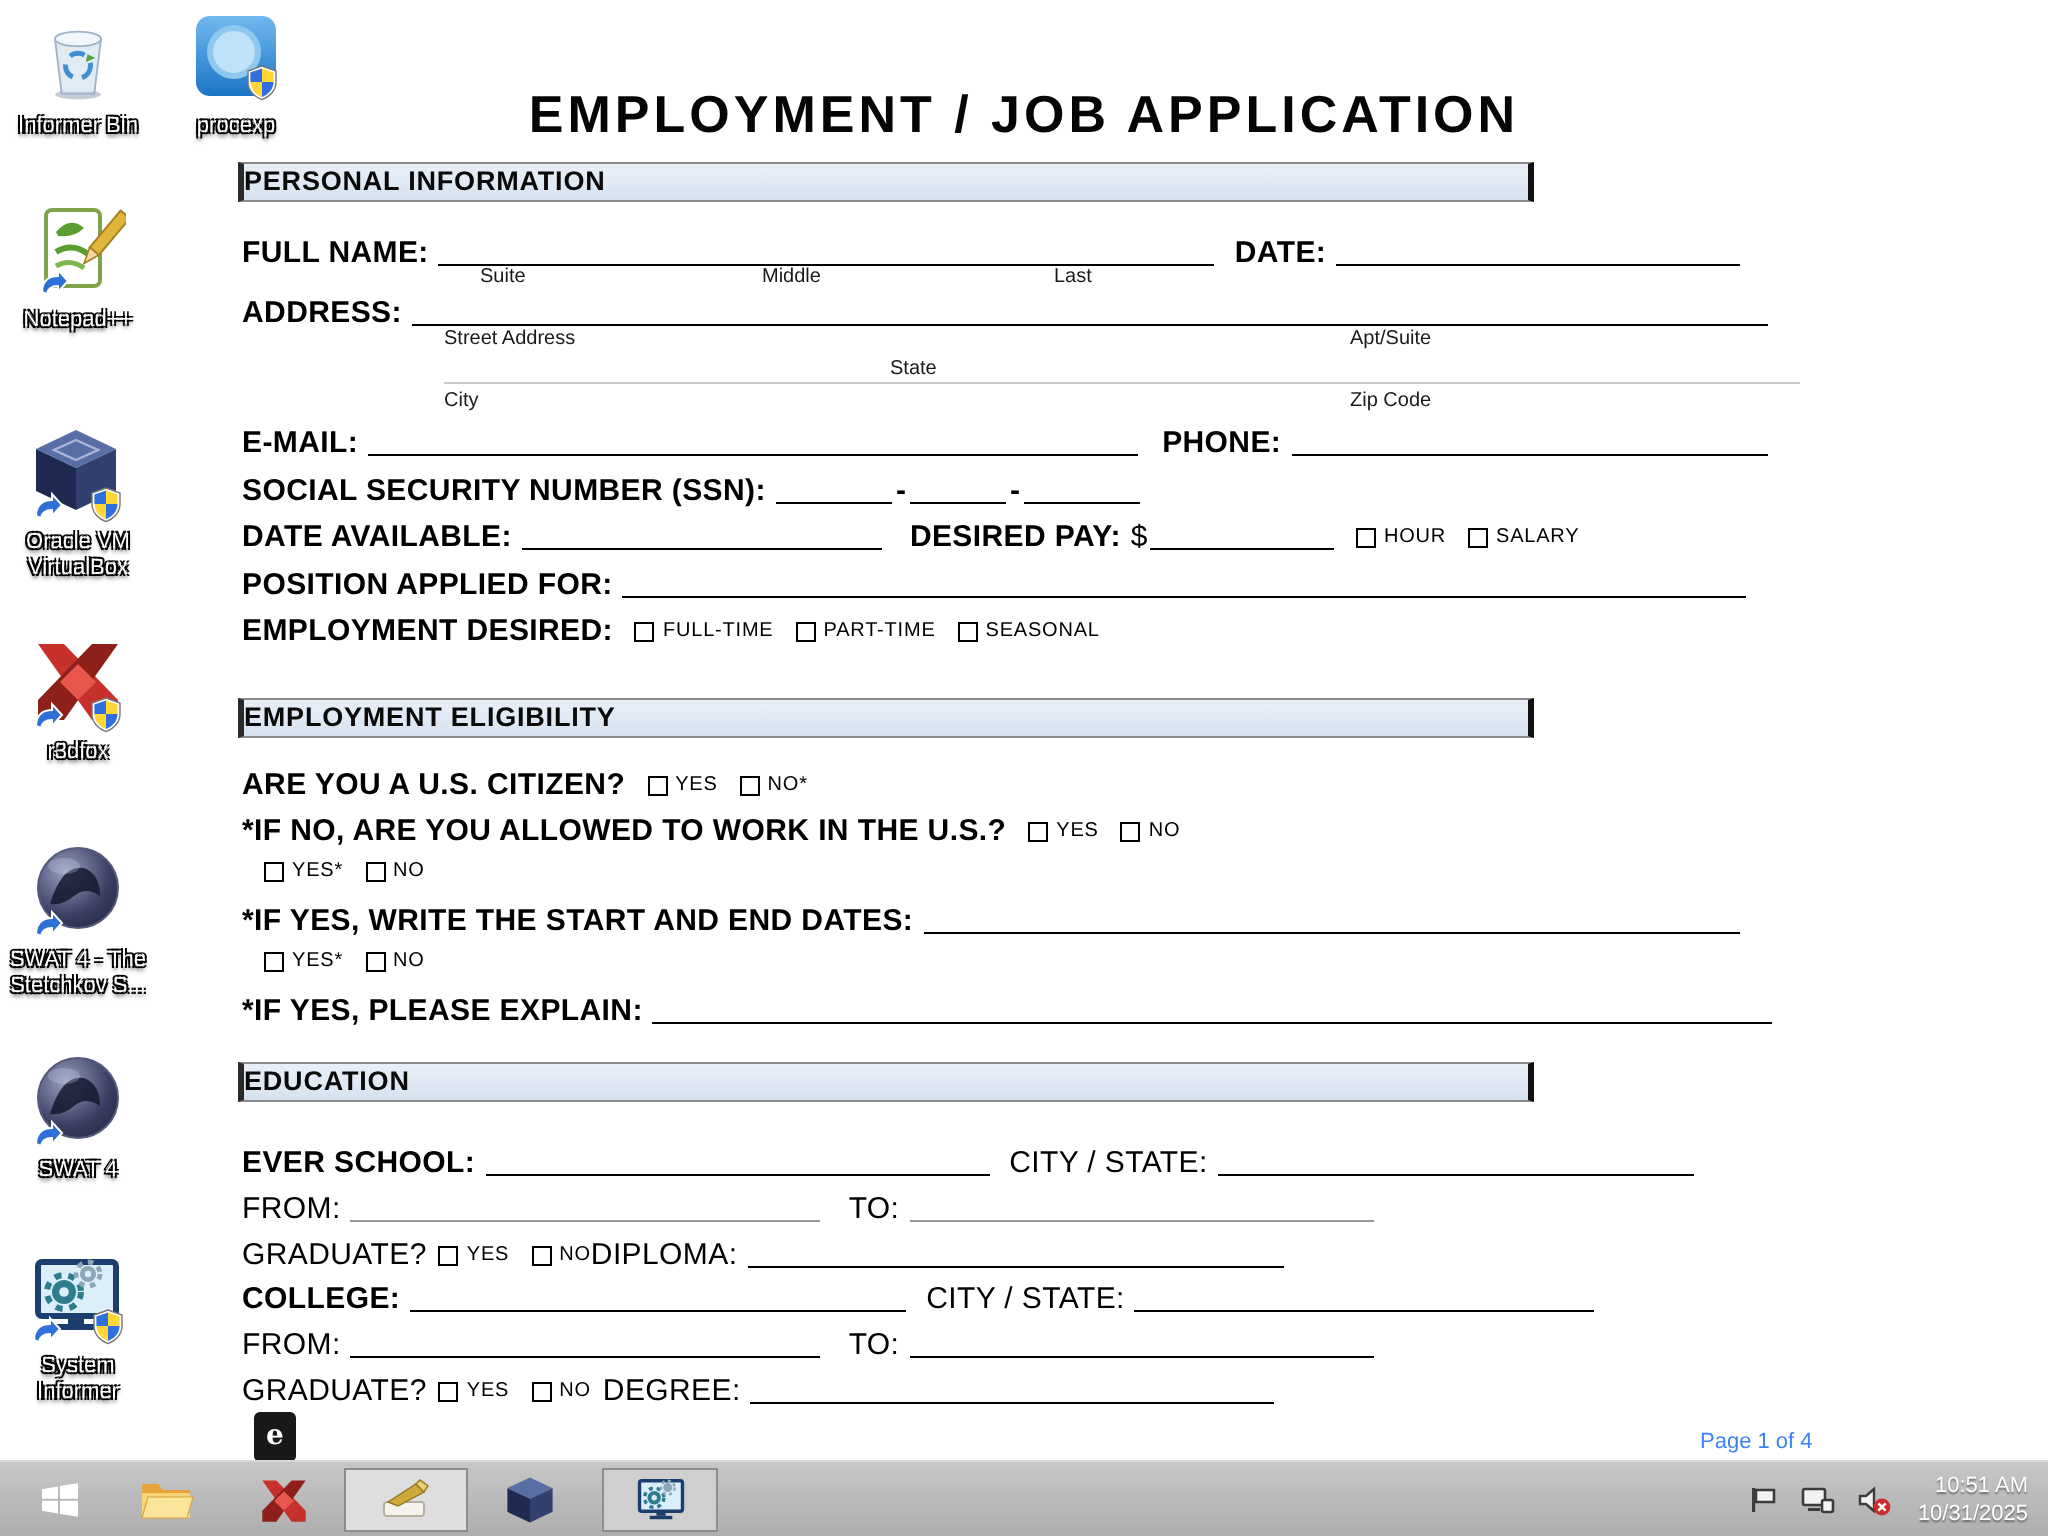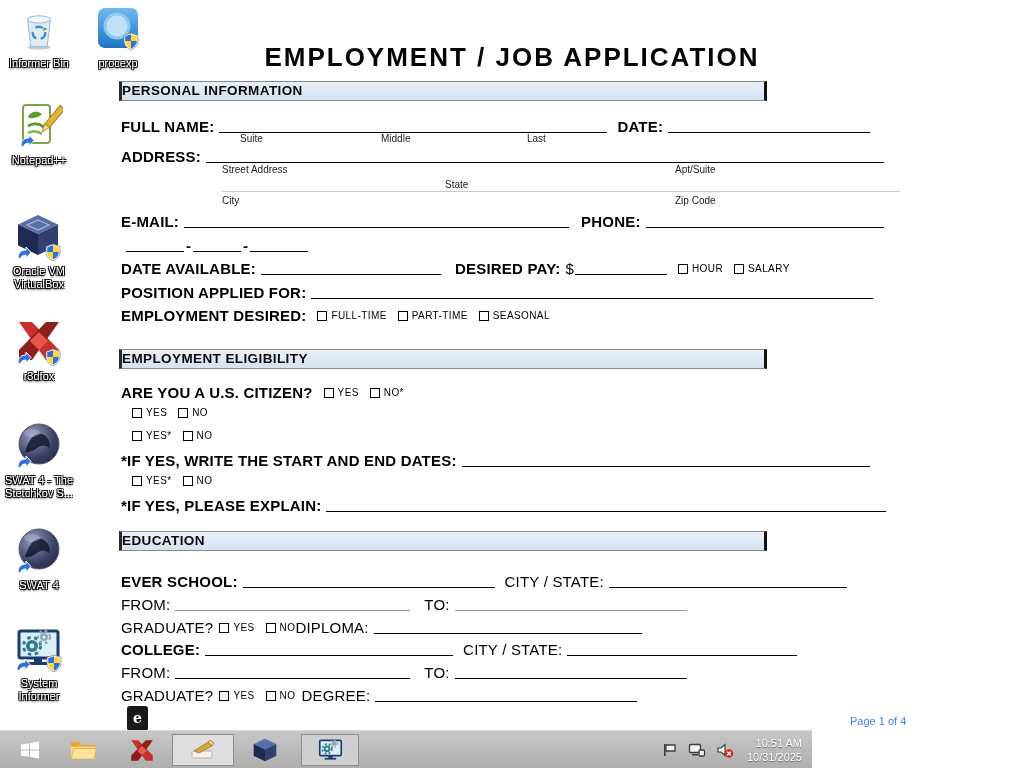--- a/index.html
+++ b/index.html
@@ -44,21 +44,21 @@
 
   .eforms-logo {
     position:absolute; left:127px; top:706px; width:21px; height:25px;
     background:#181818; border-radius:3px; color:#fff; font-weight:bold;
     font-size:14px; text-align:center; line-height:24px;
     font-family:"DejaVu Serif", serif;
   }
 
   
   .taskbar {
-    position:absolute; left:0; top:730px; width:812px; height:38px;
+    position:absolute; left:0; top:730px; width:1024px; height:38px;
     background:linear-gradient(#c7c7c7, #aeaeae);
     border-top:1px solid #d9d9d9; z-index:5; display:flex; align-items:stretch;
   }
   .tb-btn { display:flex; align-items:center; justify-content:center; }
   .tb-start { position:absolute; left:10px; top:0; width:40px; height:38px; }
   .tb-item  { position:absolute; top:0; height:38px; width:46px; }
   .tb-box   { position:absolute; top:3px; height:32px; background:#cfcfcf; border:1px solid #8d8d8d; }
   .tb-box.active { background:#dedede; }
   .tray { position:absolute; right:4px; top:0; height:38px; display:flex; align-items:center; }
   .tray-ic { margin:0 5px; display:flex; align-items:center; }
@@ -251,20 +251,21 @@
 <span class="sub" style="left:675px;top:195px">Zip Code</span>
 
 <div class="frow" style="top:213px">
   <span class="b">E-MAIL:</span>
   <span class="ln" style="width:385px"></span>
   <span class="b" style="margin-left:12px">PHONE:</span>
   <span class="ln" style="width:238px"></span>
 </div>
 
 <div class="frow" style="top:237px">
+  <span class="b">SOCIAL SECURITY NUMBER (SSN):</span>
   <span class="ln" style="width:58px"></span>
   <span class="dash">-</span>
   <span class="ln" style="width:48px;margin-left:0"></span>
   <span class="dash">-</span>
   <span class="ln" style="width:58px;margin-left:0"></span>
 </div>
 
 <div class="frow" style="top:260px">
   <span class="b">DATE AVAILABLE:</span>
   <span class="ln" style="width:180px"></span>
@@ -296,20 +297,21 @@
 
 <div class="frow" style="top:384px">
   <span class="b">ARE YOU A U.S. CITIZEN?</span>
   <span class="cb"></span>
   <span class="opt">YES</span>
   <span class="cb"></span>
   <span class="opt">NO*</span>
 </div>
 
 <div class="frow" style="top:407px">
+  <span class="b">*IF NO, ARE YOU ALLOWED TO WORK IN THE U.S.?</span>
   <span class="cb"></span>
   <span class="opt">YES</span>
   <span class="cb"></span>
   <span class="opt">NO</span>
 </div>
 
 <div class="frow" style="top:430px">
   <span class="cb"></span>
   <span class="opt">YES*</span>
   <span class="cb"></span>

